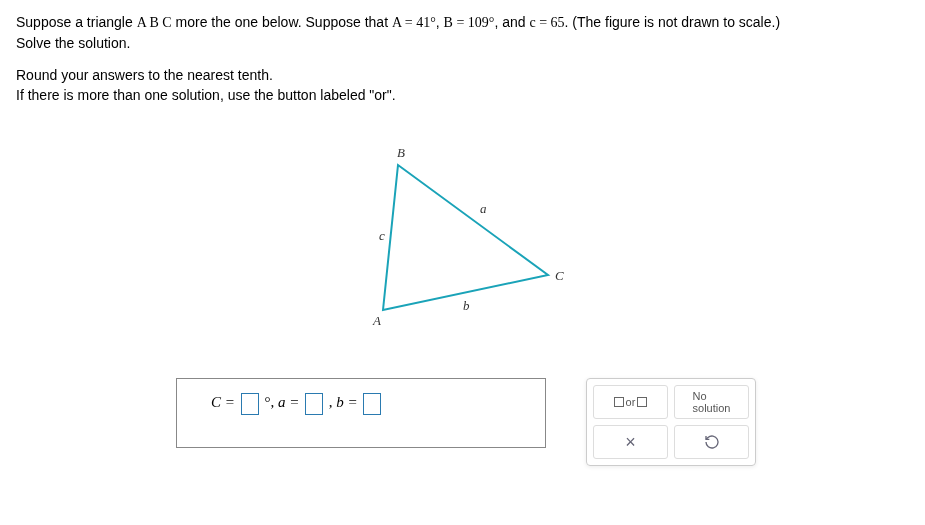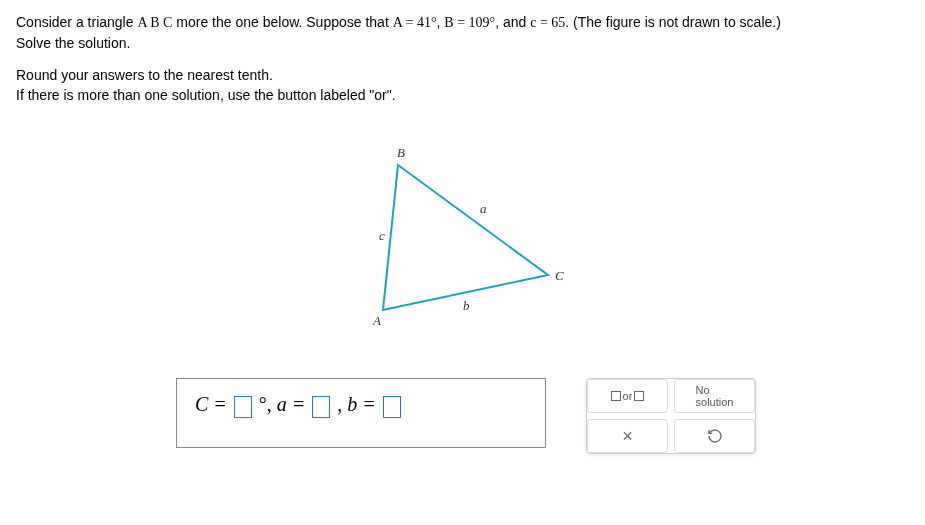--- a/index.html
+++ b/index.html
@@ -19,40 +19,41 @@
       margin-bottom: 40px;
     }
     .answer-row {
       display: flex;
       align-items: flex-start;
       gap: 40px;
       padding-left: 160px;
     }
     .answer-box {
       border: 1px solid #888;
-      padding: 14px 18px;
+      padding: 14px 34px;
       min-height: 70px;
       width: 370px;
       font-family: 'Times New Roman', serif;
-      font-size: 20px;
+      font-size: 15px;
     }
     .answer-box .mi { font-style: italic; }
     .input-slot {
       display: inline-block;
       width: 18px;
       height: 22px;
       border: 1px solid #2a7ab0;
       vertical-align: middle;
       background: #fff;
       margin: 0 2px;
     }
     .toolbox {
       border: 1px solid #ccc;
       border-radius: 4px;
       box-shadow: 0 1px 4px rgba(0,0,0,0.08);
+      padding: 6px;
       width: 170px;
     }
     .tool-row {
       display: flex;
       gap: 6px;
       margin-bottom: 6px;
     }
     .tool-btn {
       flex: 1;
       height: 34px;
@@ -74,21 +75,21 @@
       margin: 0 2px;
       vertical-align: middle;
     }
     svg { display: inline-block; }
     .lbl { font-family: 'Times New Roman', serif; font-style: italic; font-size: 13px; fill: #333; }
   </style>
 </head>
 <body>
 
 <div class="problem-text">
-  <span>Consider a triangle </span><span class="math">A B C</span><span> more the one below. Suppose that </span><span class="math">A = 41°</span><span>, </span><span class="math">B = 109°</span><span>, and </span><span class="math">c = 65</span><span>. (The figure is not drawn to scale.)</span><br>
+  <span>Suppose a triangle </span><span class="math">A B C</span><span> more the one below. Suppose that </span><span class="math">A = 41°</span><span>, </span><span class="math">B = 109°</span><span>, and </span><span class="math">c = 65</span><span>. (The figure is not drawn to scale.)</span><br>
   <span>Solve the solution.</span>
 </div>
 
 <div class="instructions">
   <span>Round your answers to the nearest tenth.</span><br>
   <span>If there is more than one solution, use the button labeled "or".</span>
 </div>
 
 <div class="figure-area">
   <svg width="240" height="200" viewBox="0 0 240 200">

